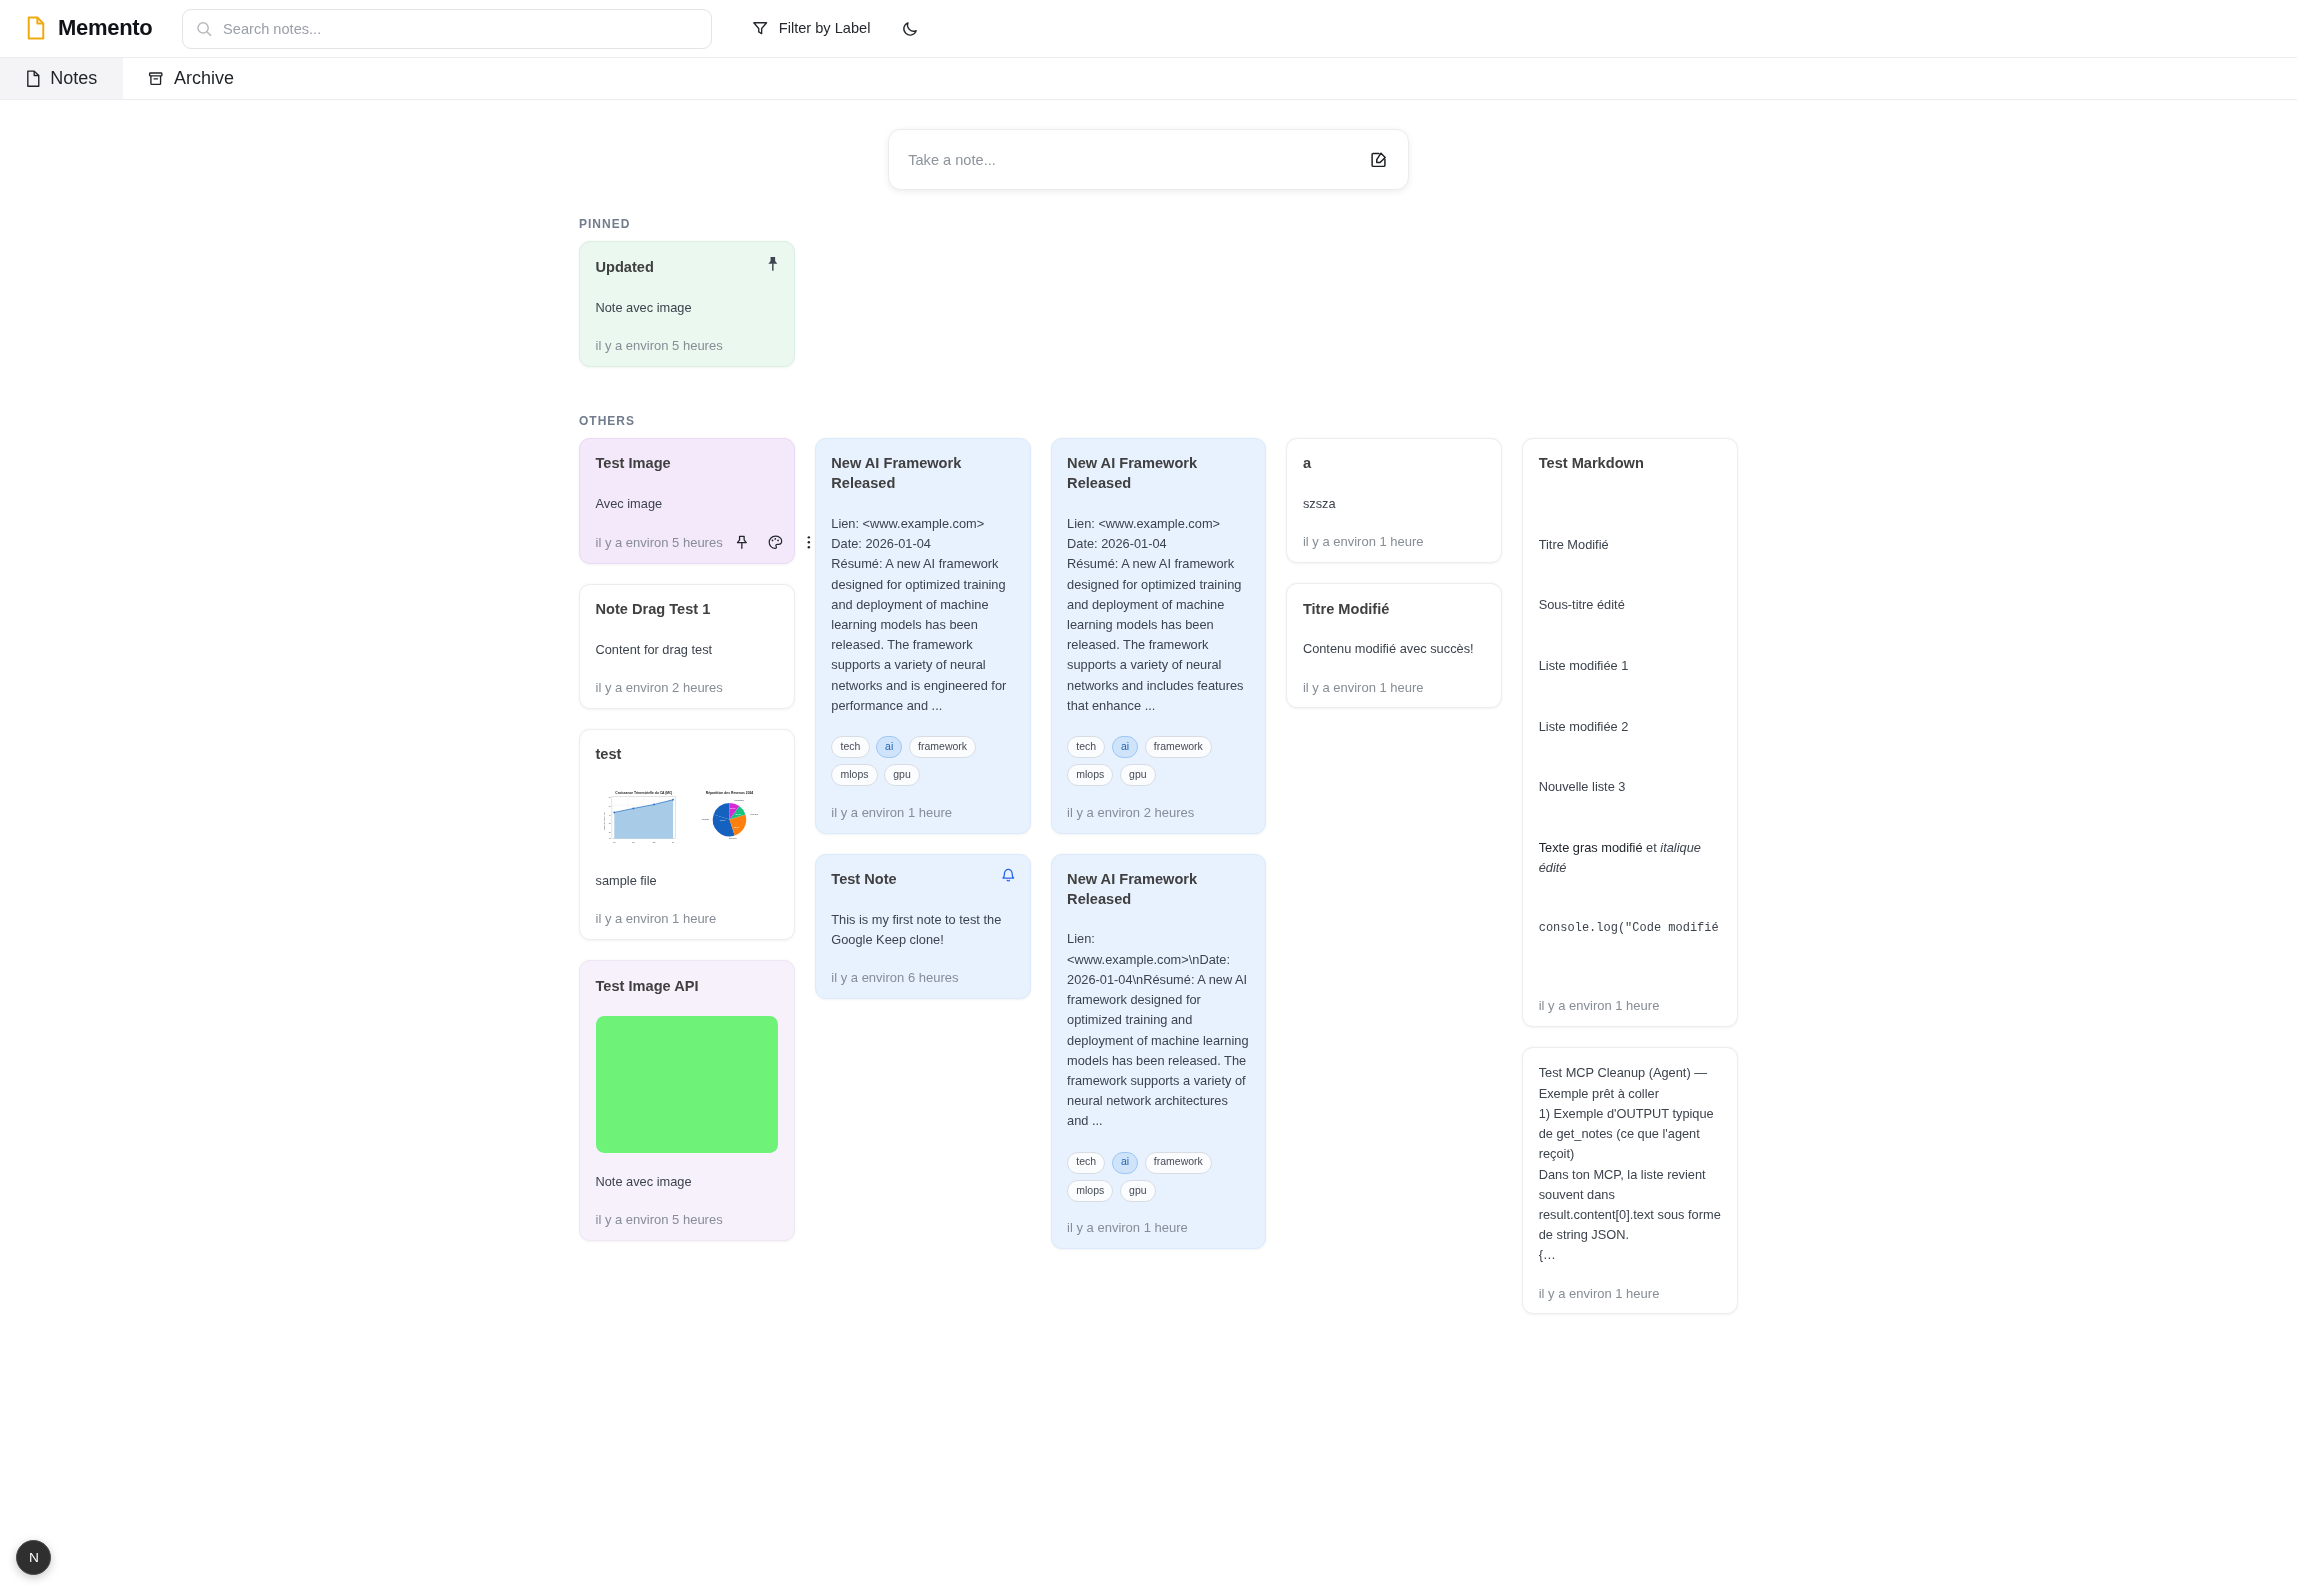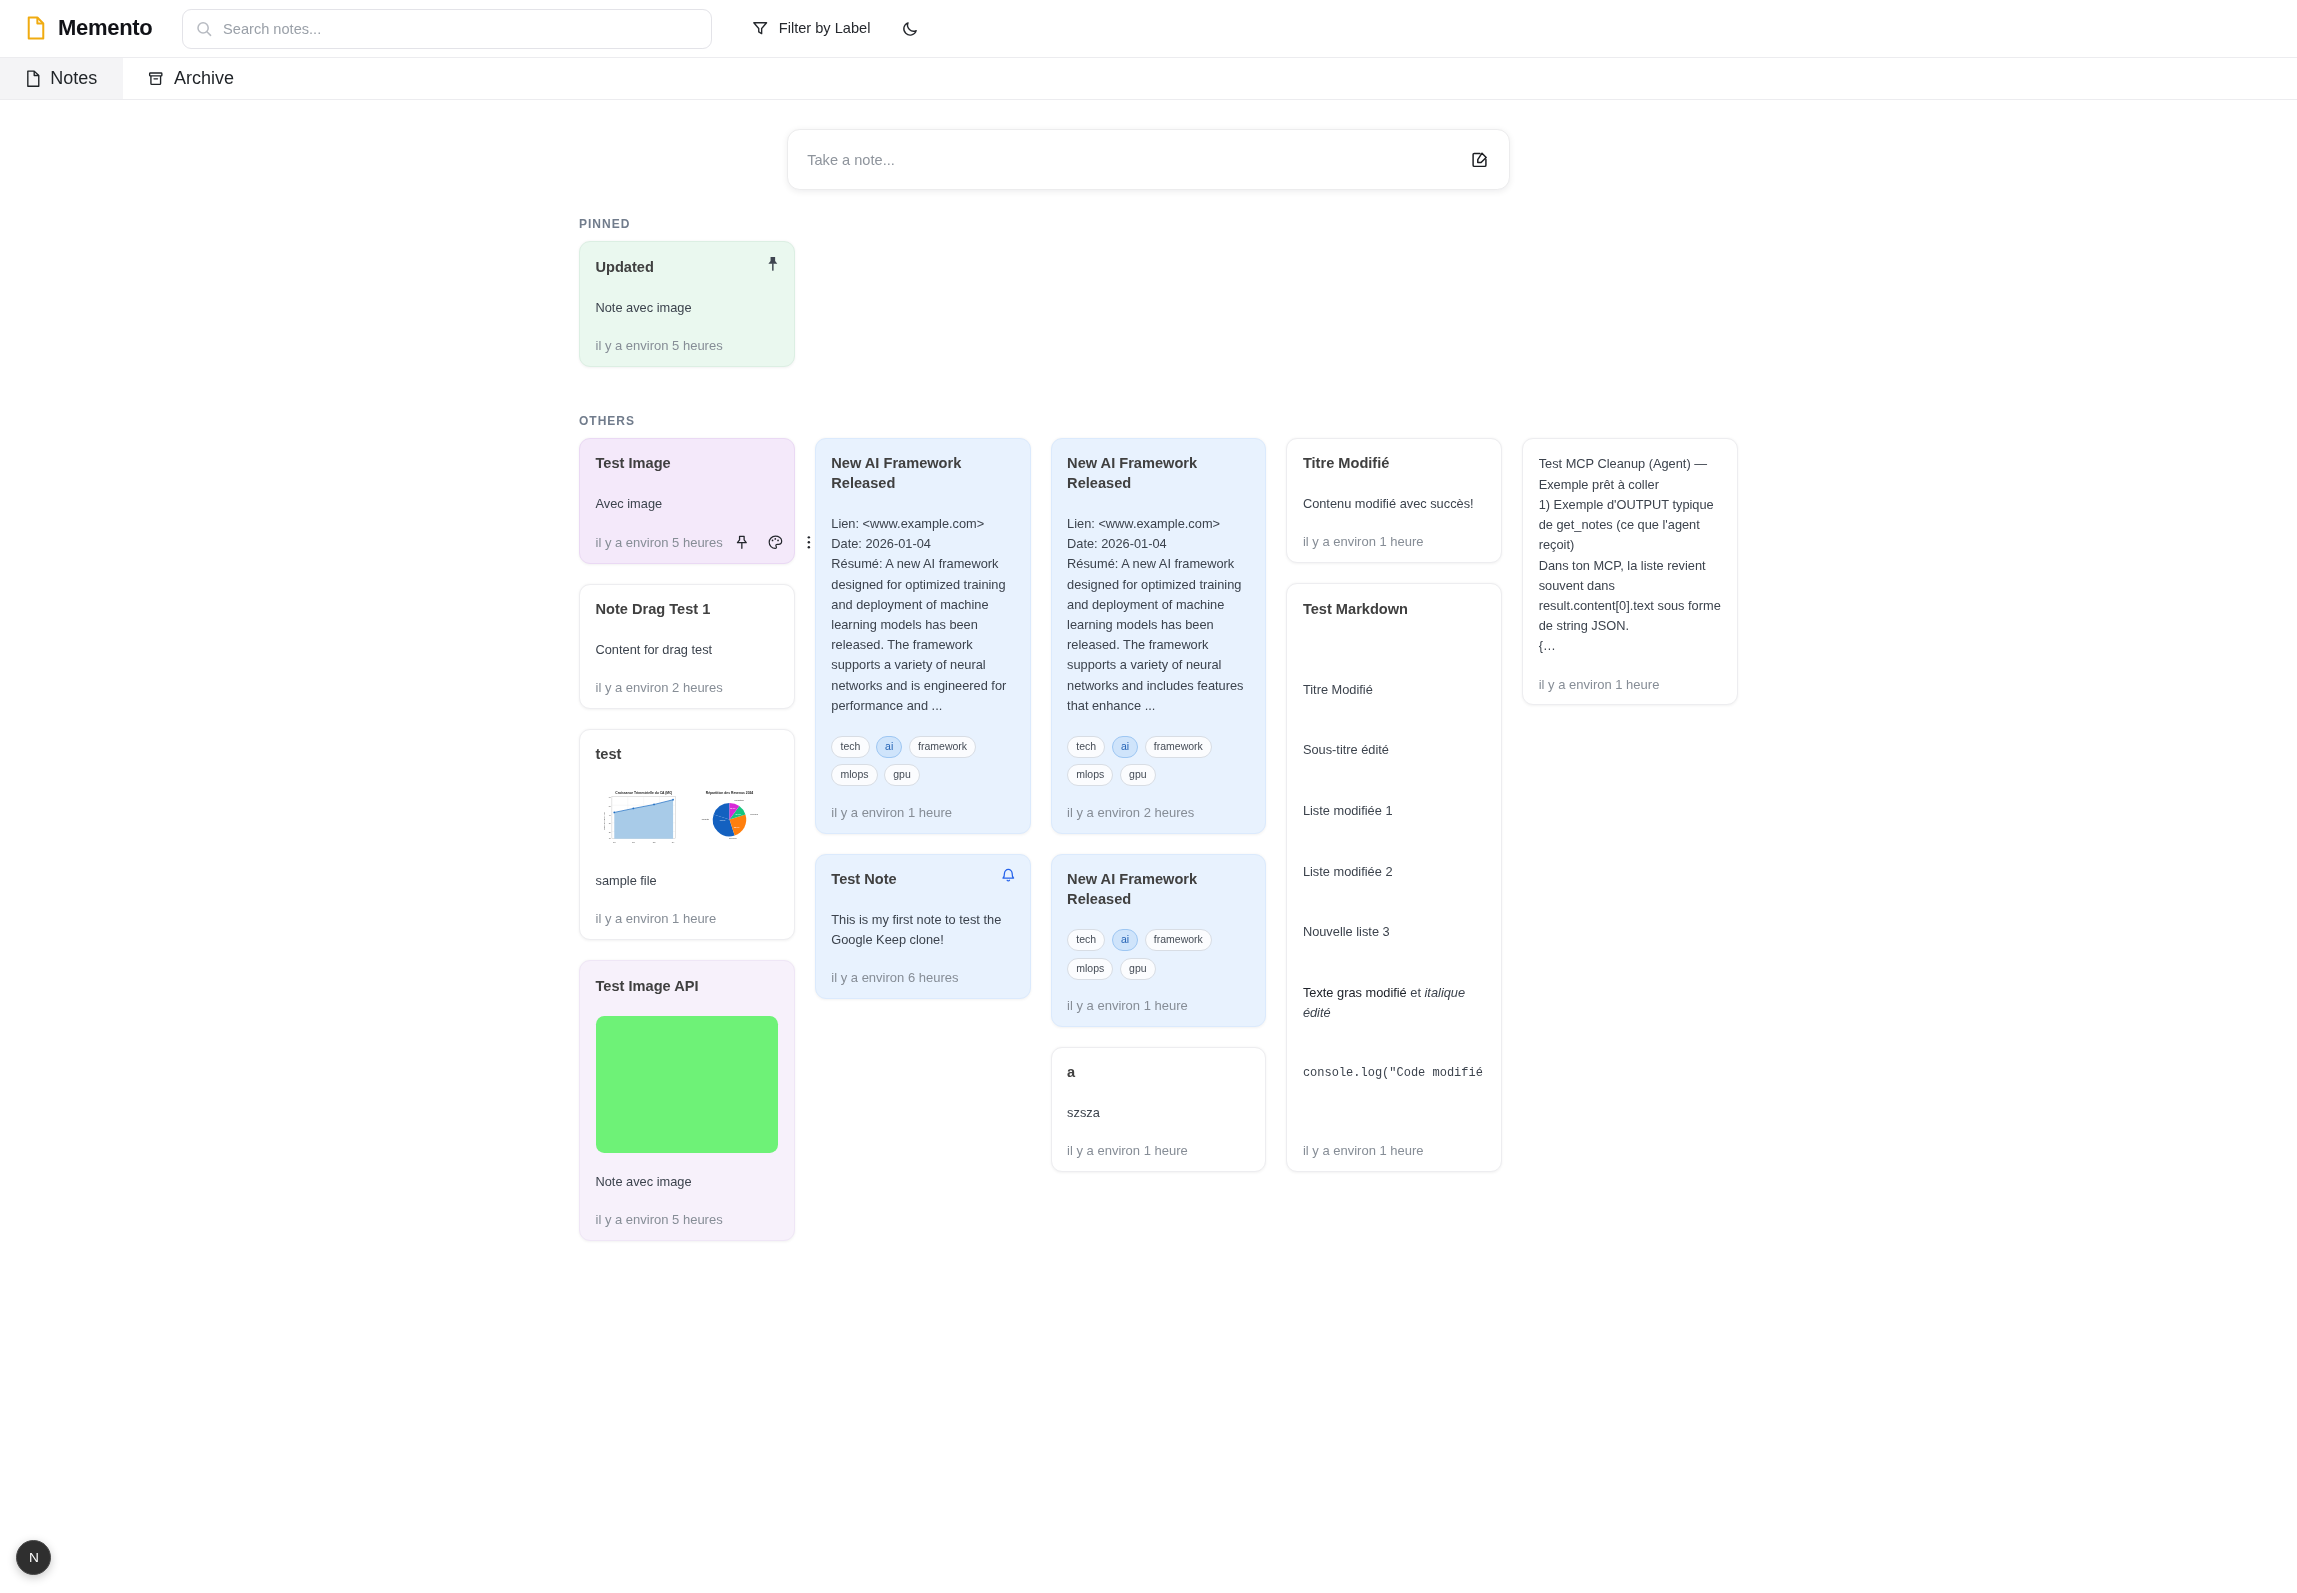--- a/index.html
+++ b/index.html
@@ -85,21 +85,21 @@
   
   .content {
     padding: 0 0 37px 0;
     height: calc(1594px - 101px);
     overflow: hidden;
     position: relative;
   }
 
   .composer-row { display: flex; justify-content: center; padding-top: 29px; }
   .composer {
-    width: 723px;
+    width: 521px;
     background: #fff;
     border: 0.9px solid #ececed;
     border-radius: 12.8px;
     box-shadow: 0 1.8px 6.4px rgba(16,18,24,.07);
     padding: 12px 13.7px;
     display: flex;
     align-items: center;
     gap: 9.1px;
   }
   .composer-input {
@@ -509,20 +509,21 @@
           <span class="tag">gpu</span>
         </div>
         <div class="card-foot">
           <span class="card-time">il y a environ 2 heures</span>
         </div>
       </div>
 
       
       <div class="card c-blue">
         <div class="card-title">New AI Framework Released</div>
+        <div class="card-body">Lien: &lt;www.example.com&gt;\nDate: 2026-01-04\nRésumé: A new AI framework designed for optimized training and deployment of machine learning models has been released. The framework supports a variety of neural network architectures and ...</div>
         <div class="tags">
           <span class="tag">tech</span>
           <span class="tag accent">ai</span>
           <span class="tag">framework</span>
           <span class="tag">mlops</span>
           <span class="tag">gpu</span>
         </div>
         <div class="card-foot">
           <span class="card-time">il y a environ 1 heure</span>
         </div>

